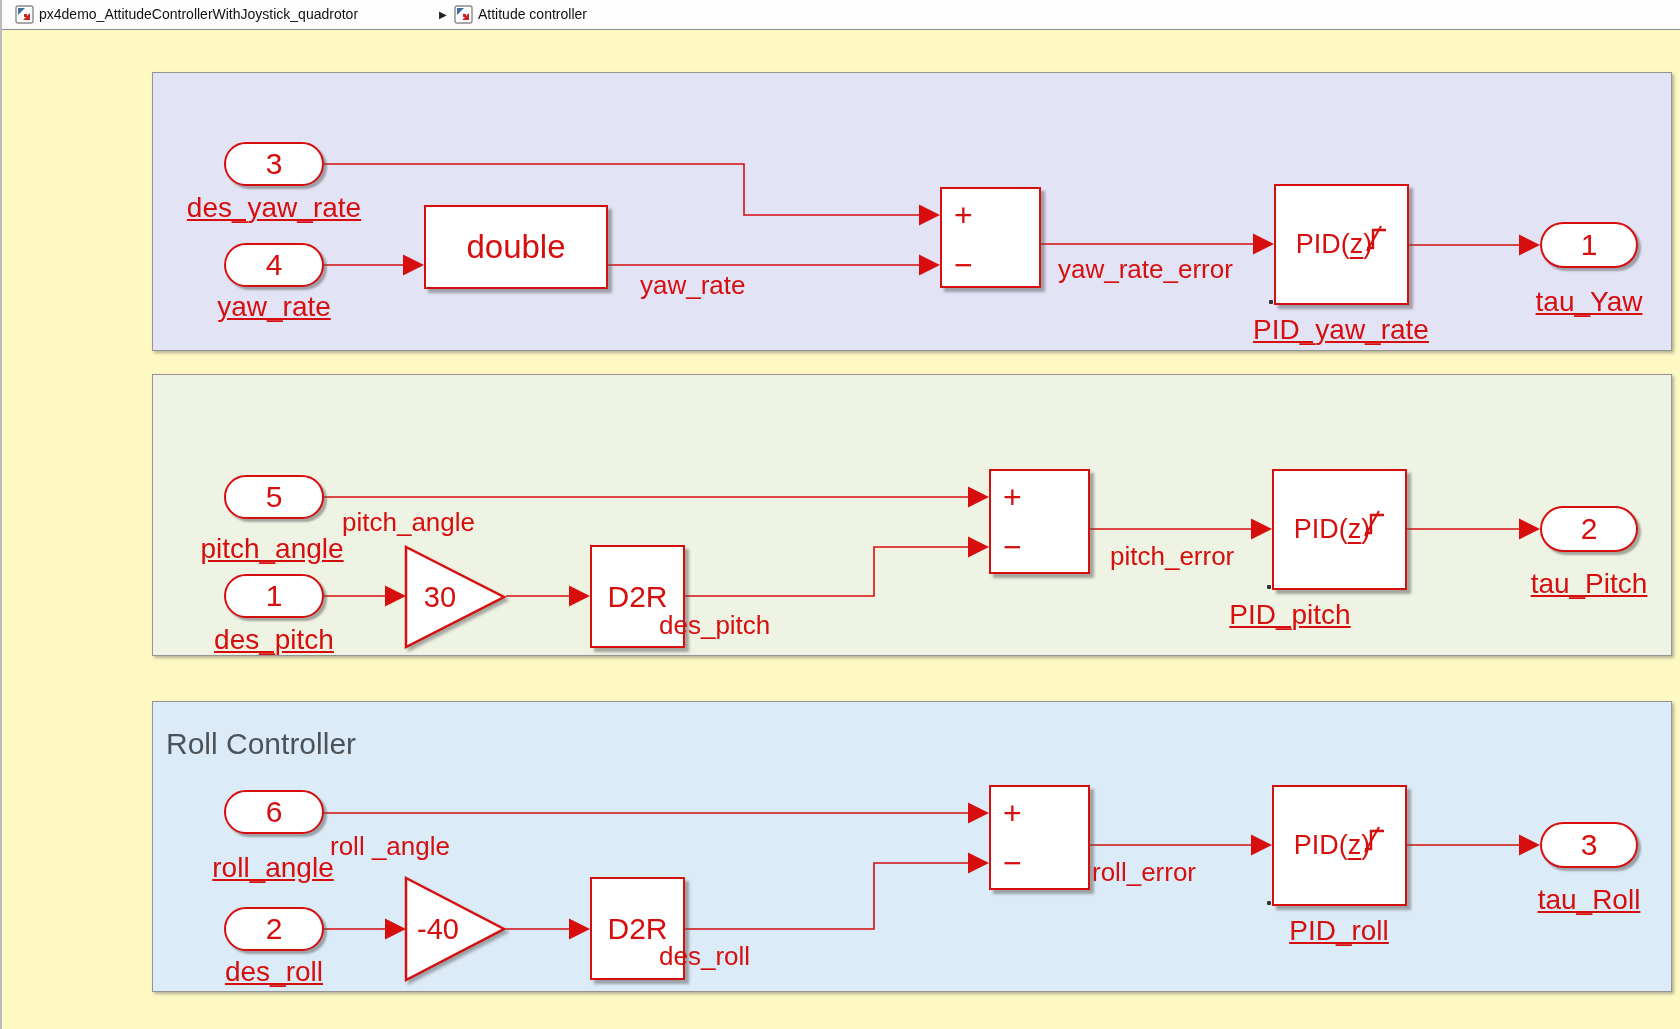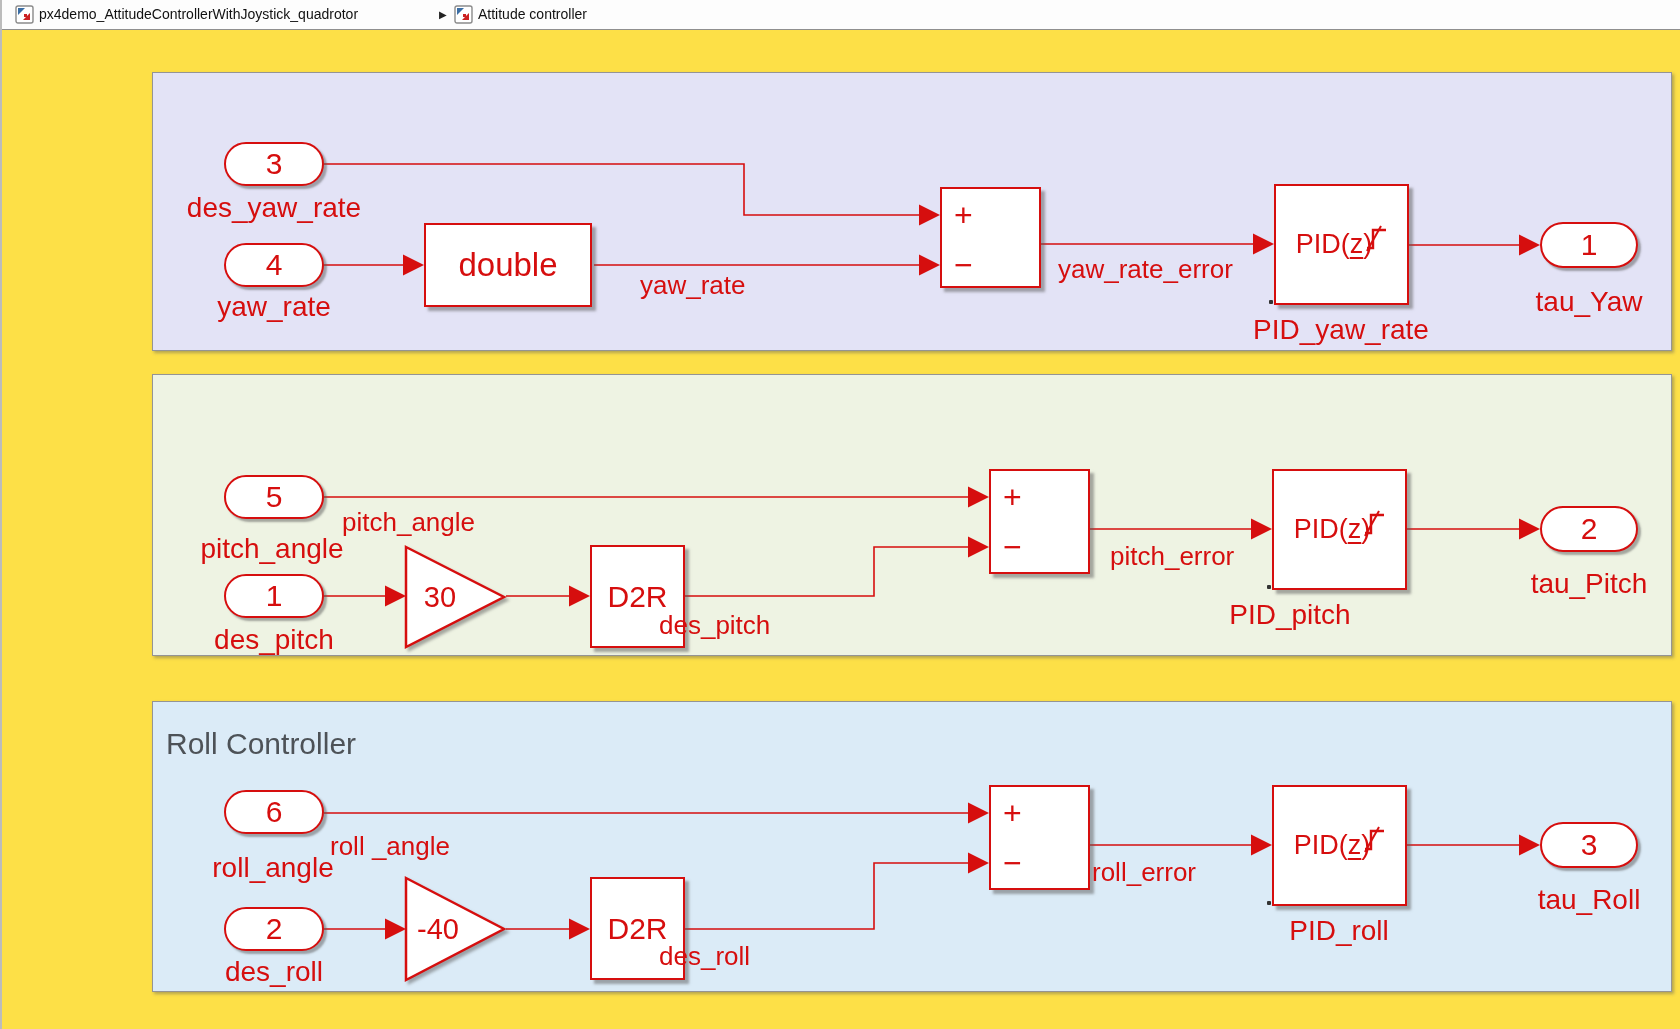--- a/index.html
+++ b/index.html
@@ -1,17 +1,17 @@
 <!DOCTYPE html>
 <html style="--red: #D60E0E; --yaw_bg: #E3E3F6; --pitch_bg: #EEF3E3; --roll_bg: #DBEBF7; --title_color: #4D5257; --area_border: #949494;"><head>
 <meta charset="utf-8">
 <style>
   html,body{margin:0;padding:0;background:#fff;}
   #stage{position:relative;width:1680px;height:1029px;overflow:hidden;
-         font-family:"Liberation Sans",sans-serif;background:#fde047;
+         font-family:"Liberation Sans",sans-serif;background:#fef9c3;
          border-left:2px solid #bcbcbc;box-sizing:border-box;}
   
   #crumbbar{position:absolute;left:0;top:0;width:1680px;height:30px;background:#fdfdfd;
             border-bottom:1px solid #8f8f8f;box-sizing:border-box;}
   .crumb-item{position:absolute;top:6px;font-size:14px;color:#111;white-space:nowrap;cursor:default;}
   .crumb-sep{position:absolute;top:9px;font-size:10px;color:#222;}
   .crumb-icon{position:absolute;top:5px;width:19px;height:19px;}
   #tab-notch{position:absolute;left:50px;top:0;width:16px;height:3px;background:#1d1d1d;}
   
   .area{position:absolute;border:1px solid var(--area_border);box-sizing:border-box;
@@ -25,21 +25,21 @@
   
   .block{position:absolute;background:#fff;border:2.5px solid var(--red);color:var(--red);
          display:flex;align-items:center;justify-content:center;box-sizing:border-box;
          box-shadow:3.5px 3.5px 2.5px rgba(90,90,90,.5);}
   .sum .sign{position:absolute;left:12px;transform:translateY(-50%);font-size:32px;line-height:1;}
   .pid-face{display:flex;align-items:center;font-size:27px;}
   .pid-face .z{text-decoration:underline;text-underline-offset:4px;}
   .step-glyph{margin-left:-7px;margin-top:-14px;}
   
   .plabel{position:absolute;color:var(--red);font-size:28px;white-space:nowrap;
-          transform:translateX(-50%);}
+          transform:translateX(-50%);text-decoration:underline;}
   .slabel{position:absolute;color:var(--red);font-size:26px;white-space:nowrap;}
   .gainlabel{position:absolute;color:var(--red);font-size:29px;white-space:nowrap;
              transform:translate(-50%,-50%);}
   .dot{position:absolute;width:4px;height:4px;background:#333;border-radius:1px;}
   #wires{position:absolute;left:0;top:0;pointer-events:none;}
   #wires path.wire{pointer-events:stroke;}
   .gain-tri{filter:drop-shadow(3px 3px 1.5px rgba(90,90,90,.5));}
 </style>
 </head>
 <body>
@@ -116,21 +116,21 @@
 
   <div class="pill" style="left:222px;top:142px">
     <span>3</span>
   </div>
   <div class="plabel" style="left:272px;top:192px">des_yaw_rate</div>
   <div class="pill" style="left:222px;top:243px">
     <span>4</span>
   </div>
   <div class="plabel" style="left:272px;top:291px">yaw_rate</div>
 
-  <div class="block" style="left:422px;top:223px;width:168px;height:84px;font-size:33px">
+  <div class="block" style="left:422px;top:205px;width:184px;height:84px;font-size:33px">
     <span>double</span>
   </div>
   <div class="slabel" style="left:638px;top:270px">yaw_rate</div>
 
   <div class="block sum" style="left:938px;top:187px;width:101px;height:101px">
     <span class="sign" style="top:26px">+</span>
     <span class="sign" style="top:76px">−</span>
   </div>
   <div class="slabel" style="left:1056px;top:254px">yaw_rate_error</div>
 

